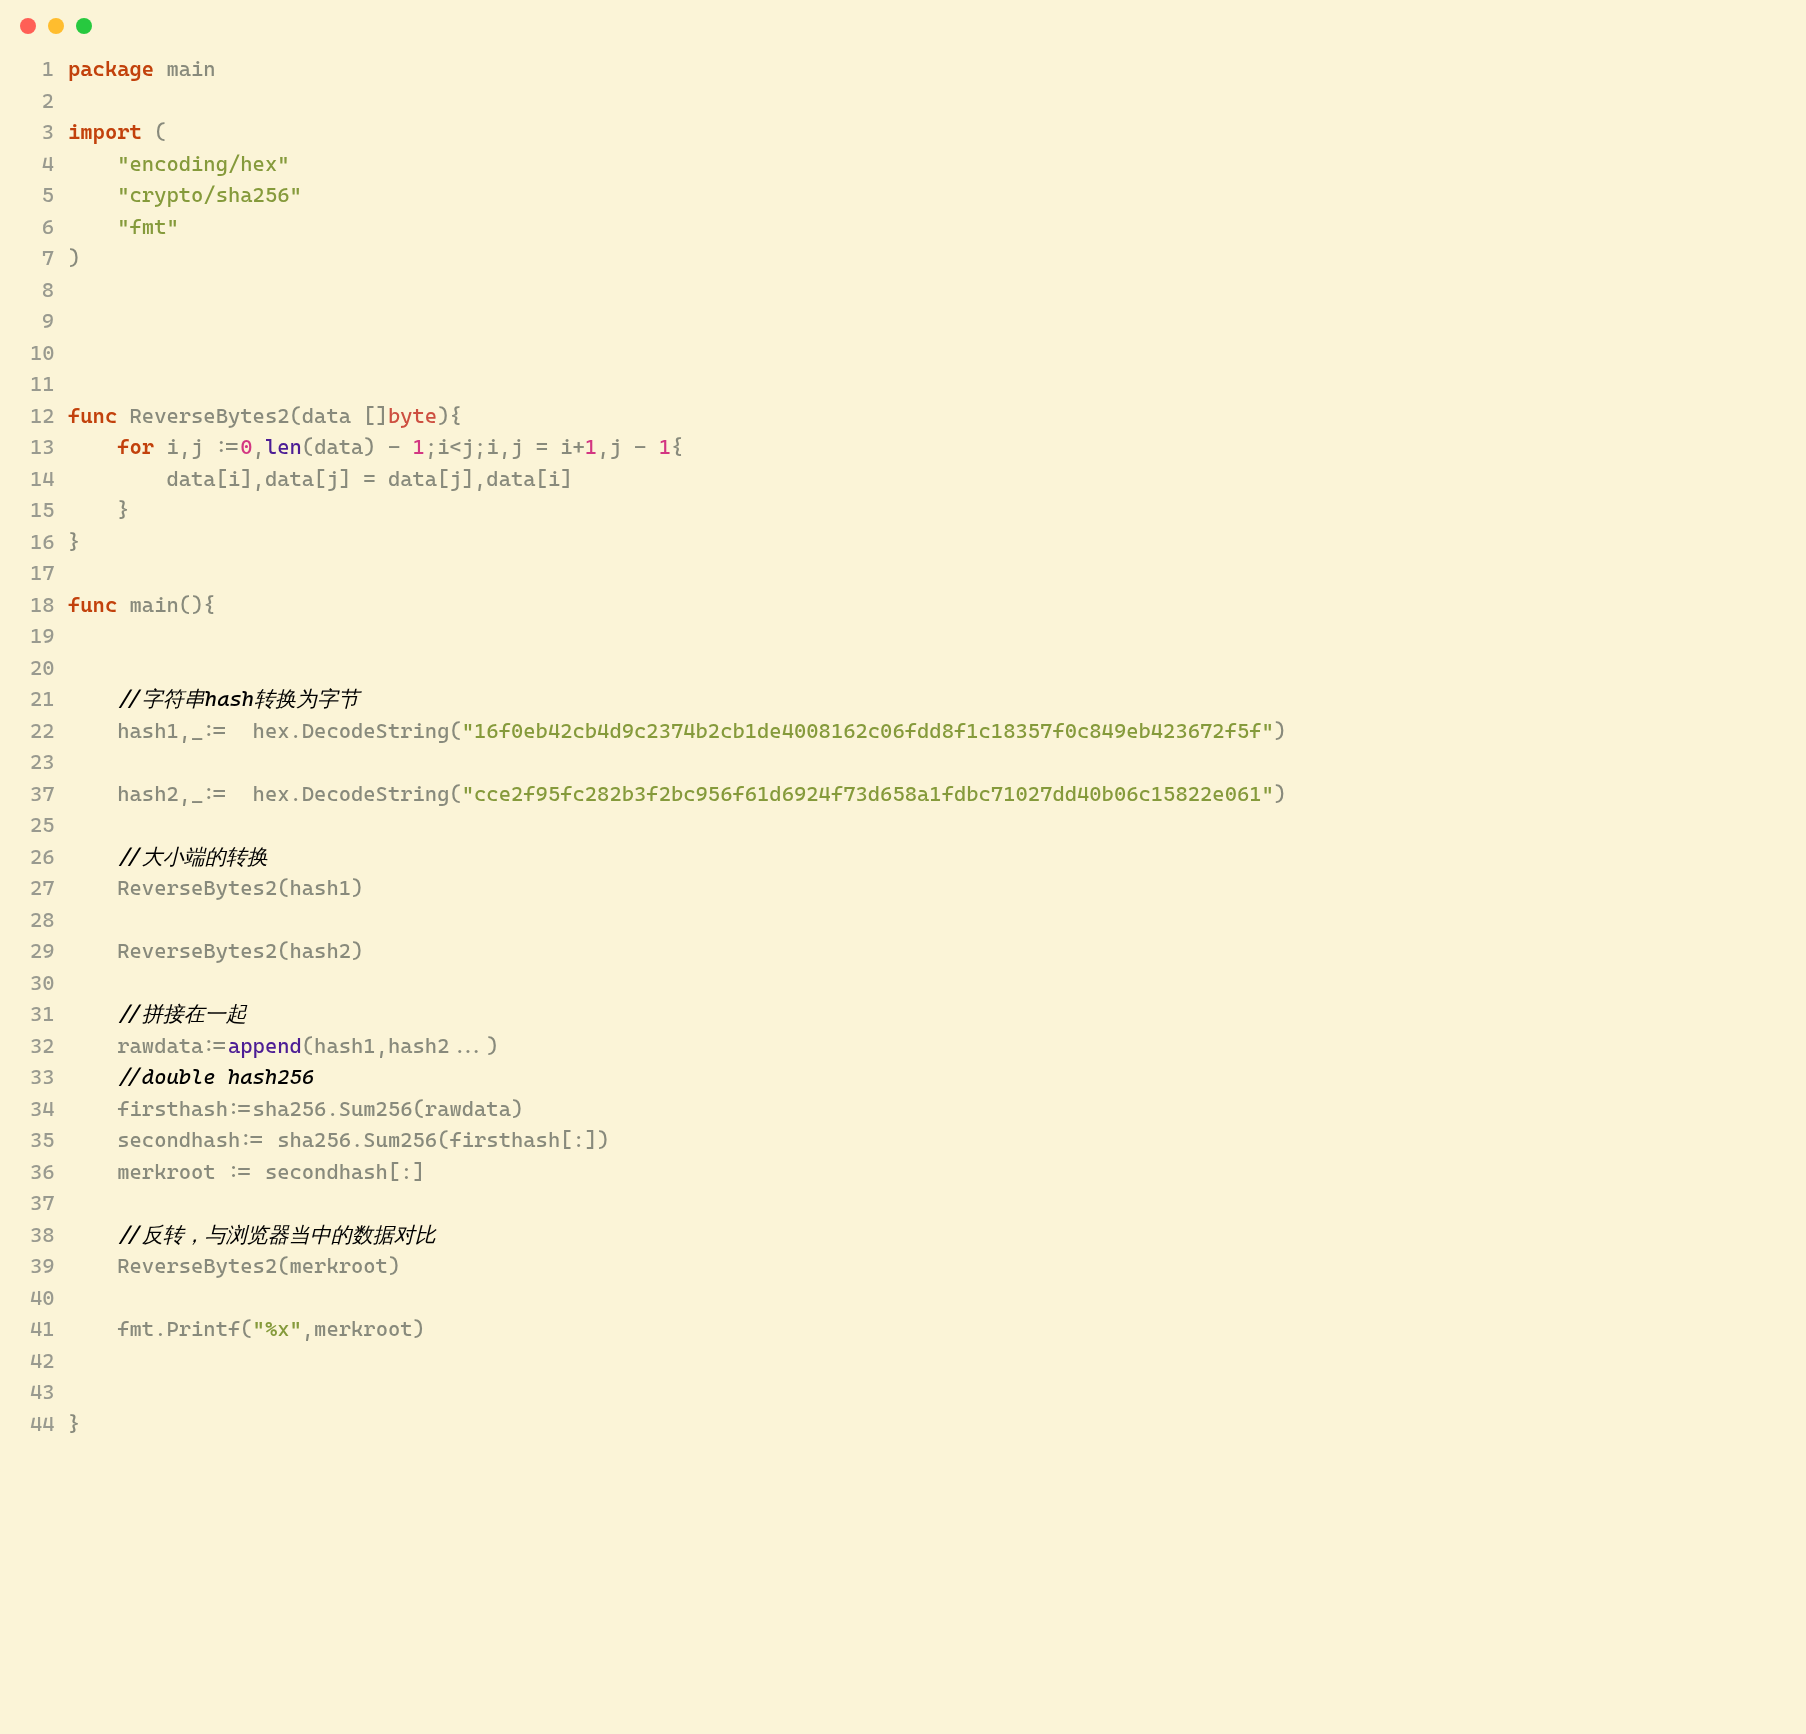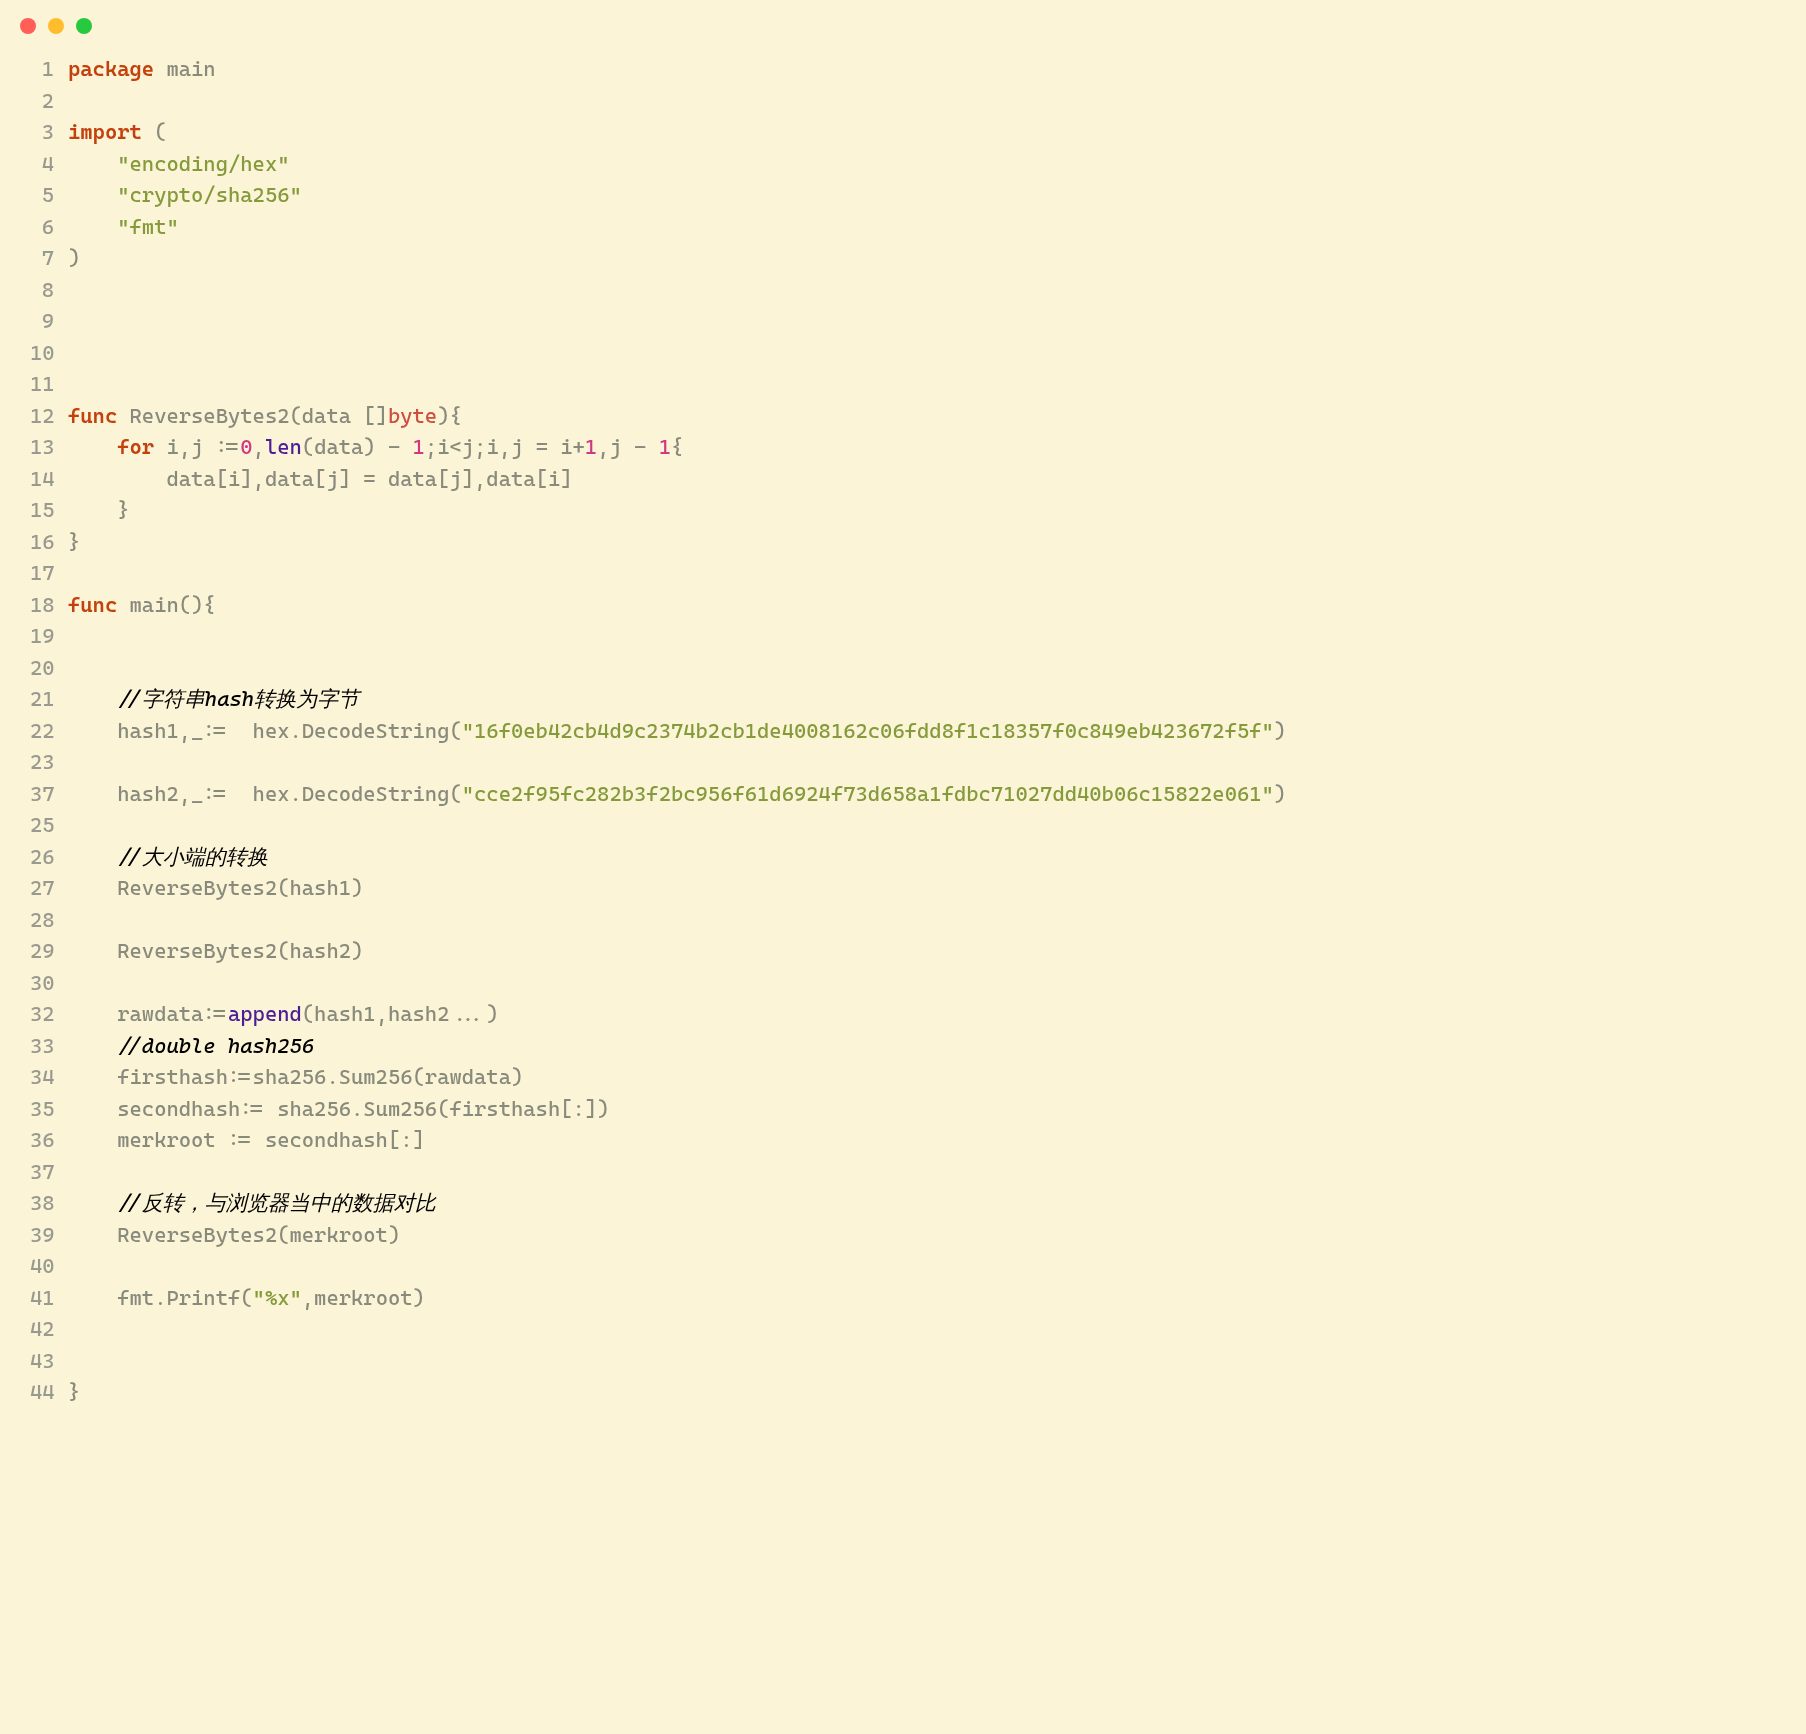--- a/index.html
+++ b/index.html
@@ -94,20 +94,21 @@
       <div class="line"><span class="lineno">21</span><span class="code"><span class="punct">    </span><span class="comment">//字符串hash转换为字节</span></span></div>
       <div class="line"><span class="lineno">22</span><span class="code"><span class="ident">    hash1,_:=  hex.DecodeString(</span><span class="str">"16f0eb42cb4d9c2374b2cb1de4008162c06fdd8f1c18357f0c849eb423672f5f"</span><span class="punct">)</span></span></div>
       <div class="line"><span class="lineno">23</span><span class="code">&nbsp;</span></div>
       <div class="line"><span class="lineno">37</span><span class="code"><span class="ident">    hash2,_:=  hex.DecodeString(</span><span class="str">"cce2f95fc282b3f2bc956f61d6924f73d658a1fdbc71027dd40b06c15822e061"</span><span class="punct">)</span></span></div>
       <div class="line"><span class="lineno">25</span><span class="code">&nbsp;</span></div>
       <div class="line"><span class="lineno">26</span><span class="code"><span class="punct">    </span><span class="comment">//大小端的转换</span></span></div>
       <div class="line"><span class="lineno">27</span><span class="code"><span class="ident">    ReverseBytes2(hash1)</span></span></div>
       <div class="line"><span class="lineno">28</span><span class="code">&nbsp;</span></div>
       <div class="line"><span class="lineno">29</span><span class="code"><span class="ident">    ReverseBytes2(hash2)</span></span></div>
       <div class="line"><span class="lineno">30</span><span class="code">&nbsp;</span></div>
+      <div class="line"><span class="lineno">31</span><span class="code"><span class="punct">    </span><span class="comment">//拼接在一起</span></span></div>
       <div class="line"><span class="lineno">32</span><span class="code"><span class="ident">    rawdata:=</span><span class="builtin">append</span><span class="ident">(hash1,hash2...)</span></span></div>
       <div class="line"><span class="lineno">33</span><span class="code"><span class="punct">    </span><span class="comment">//double hash256</span></span></div>
       <div class="line"><span class="lineno">34</span><span class="code"><span class="ident">    firsthash:=sha256.Sum256(rawdata)</span></span></div>
       <div class="line"><span class="lineno">35</span><span class="code"><span class="ident">    secondhash:= sha256.Sum256(firsthash[:])</span></span></div>
       <div class="line"><span class="lineno">36</span><span class="code"><span class="ident">    merkroot := secondhash[:]</span></span></div>
       <div class="line"><span class="lineno">37</span><span class="code">&nbsp;</span></div>
       <div class="line"><span class="lineno">38</span><span class="code"><span class="punct">    </span><span class="comment">//反转，与浏览器当中的数据对比</span></span></div>
       <div class="line"><span class="lineno">39</span><span class="code"><span class="ident">    ReverseBytes2(merkroot)</span></span></div>
       <div class="line"><span class="lineno">40</span><span class="code">&nbsp;</span></div>
       <div class="line"><span class="lineno">41</span><span class="code"><span class="ident">    fmt.Printf(</span><span class="str">"%x"</span><span class="ident">,merkroot)</span></span></div>

